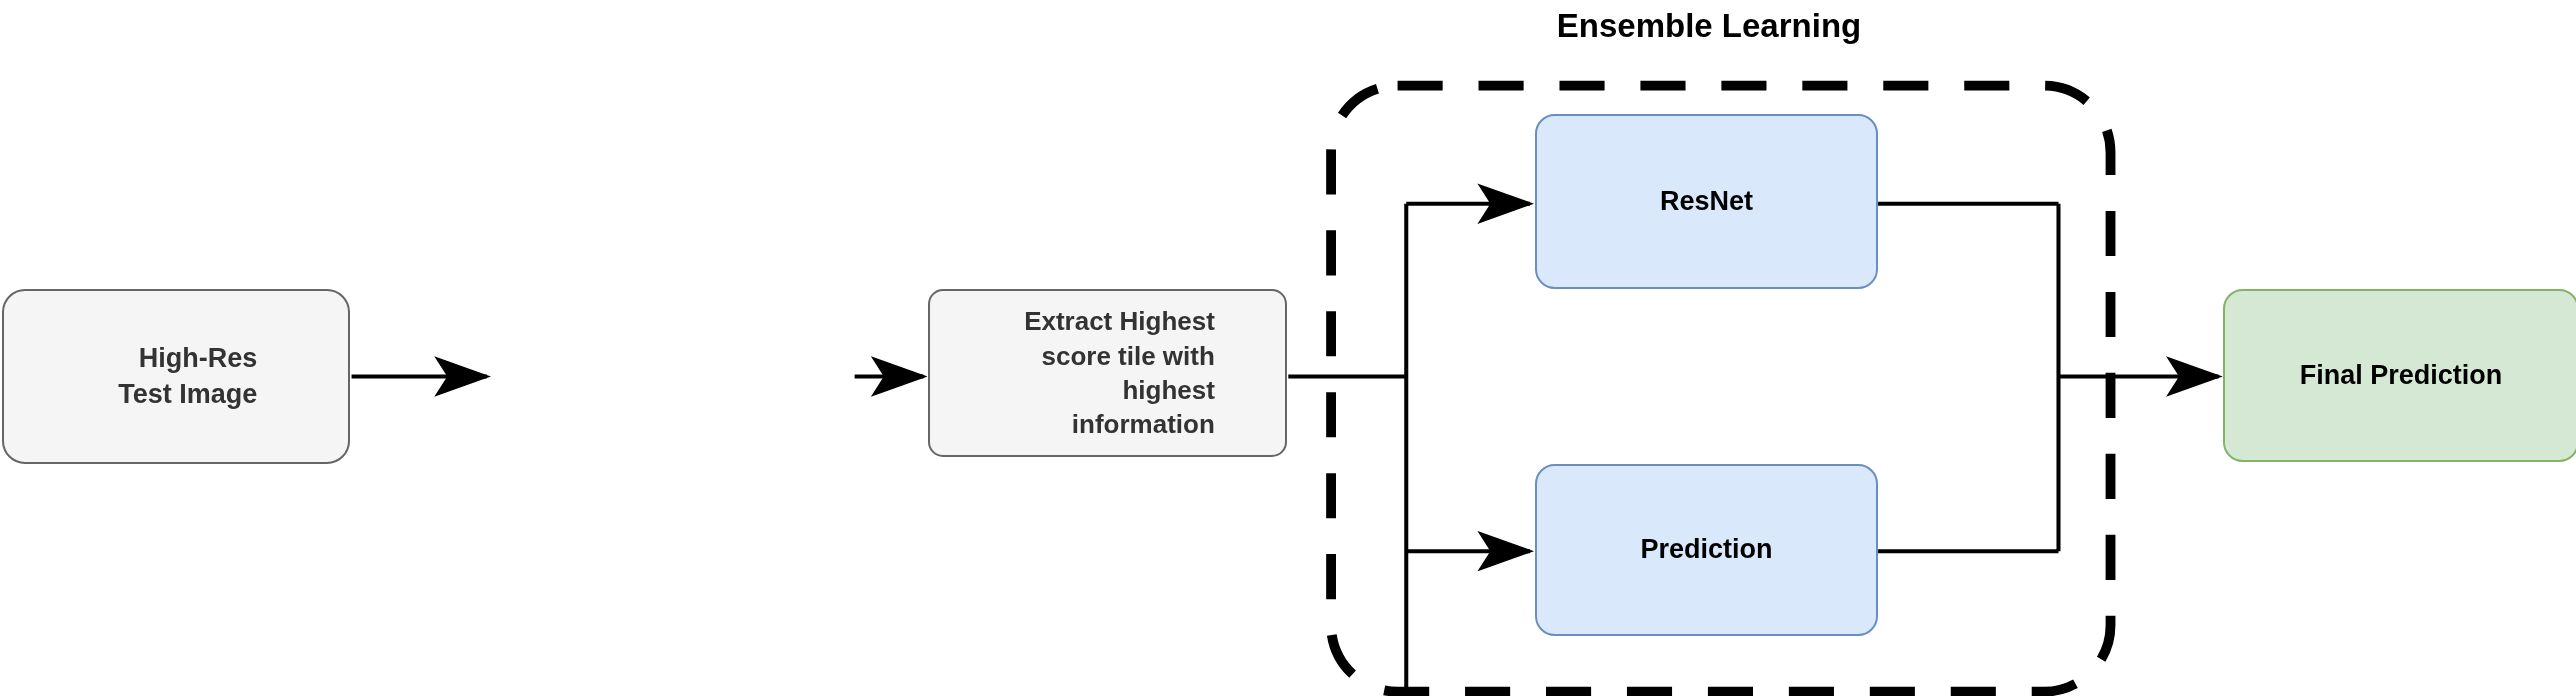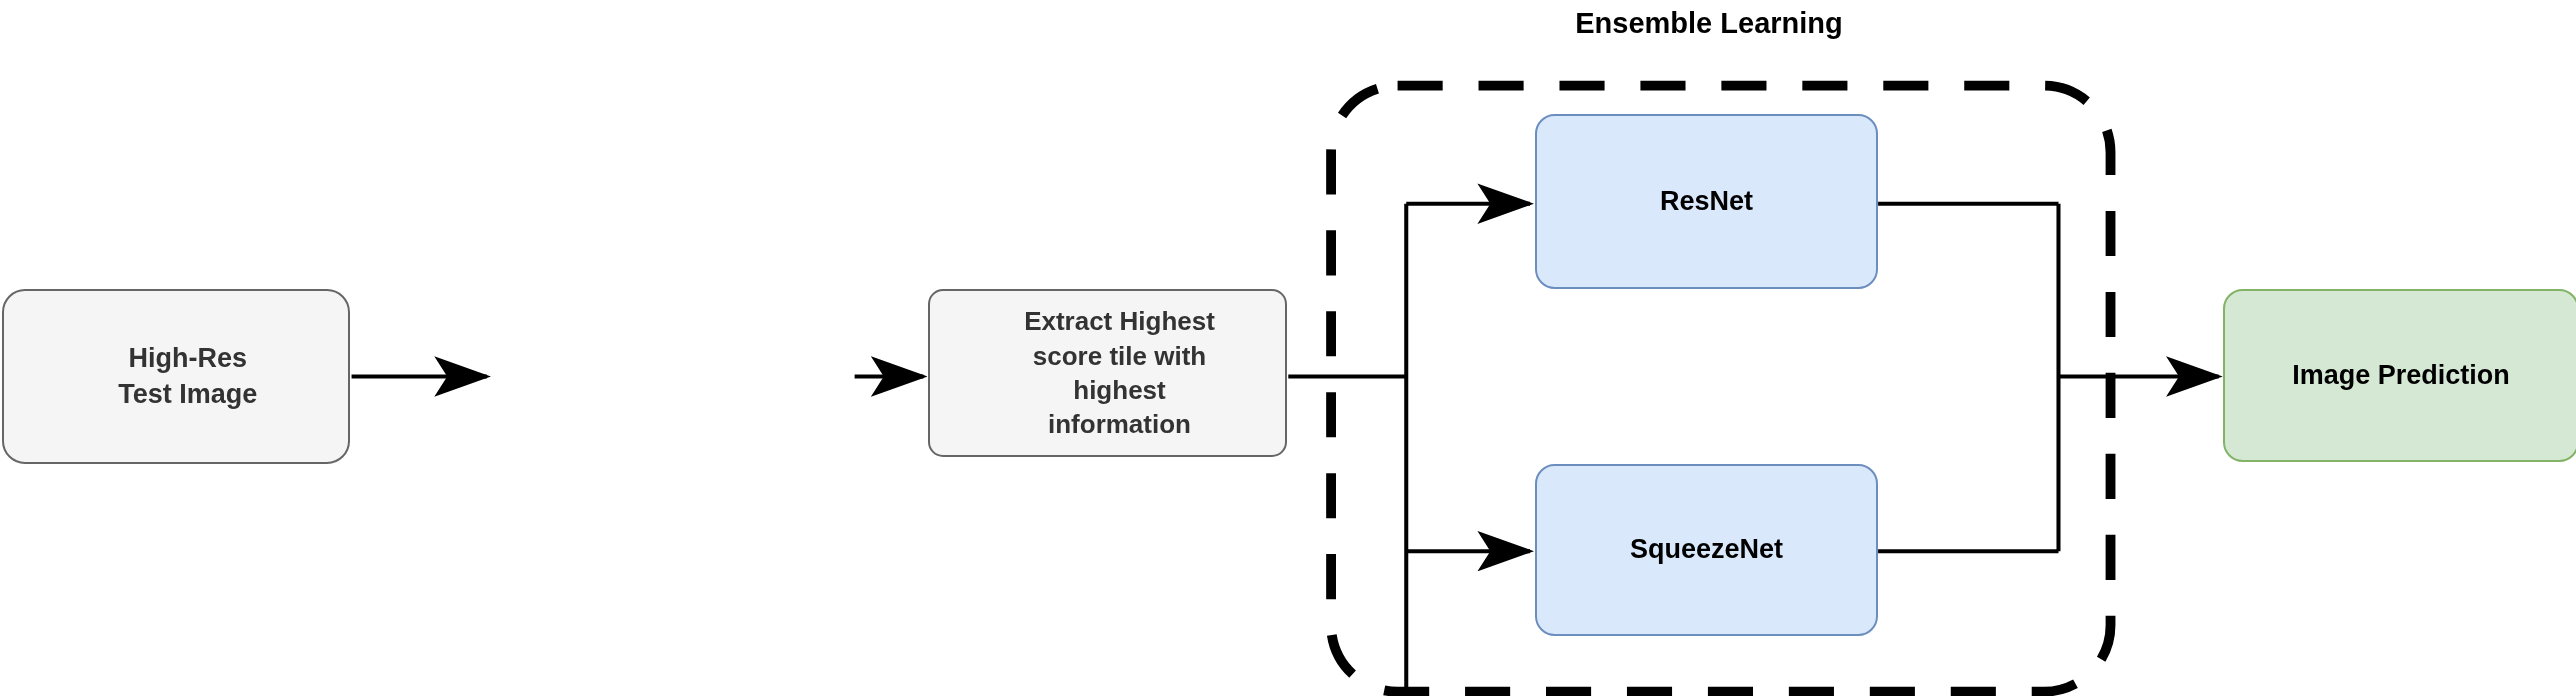--- a/index.html
+++ b/index.html
@@ -23,21 +23,21 @@
     width: 2576px;
     height: 697px;
     pointer-events: none;
   }
   .node {
     position: absolute;
     box-sizing: border-box;
     display: flex;
     align-items: center;
     justify-content: center;
-    text-align: center;
+    text-align: right;
     border-radius: 19.7px;
     font-weight: bold;
     line-height: 1.32;
     z-index: 3;
   }
   .node-gray {
     background: #f5f5f5;
     border: 2.9px solid #666666;
     color: #333333;
     padding-left: 24px;
@@ -64,21 +64,21 @@
   #node-resnet     { left: 1535px; top: 114px;  width: 343px; height: 175px; font-size: 27px; }
   #node-squeezenet { left: 1535px; top: 464px;  width: 343px; height: 172px; font-size: 27px; }
   #node-final      { left: 2223px; top: 289px;  width: 356px; height: 173px; font-size: 27px; }
 
   #ensemble-title {
     position: absolute;
     left: 1521px;
     top: 7px;
     width: 376px;
     text-align: center;
-    font-size: 29px;
+    font-size: 33px;
     font-weight: bold;
     color: #000000;
     z-index: 3;
     font-family: "Liberation Sans", sans-serif;
   }
   .node-text { display: block; white-space: pre-line; }
 </style>
 </head>
 <body>
 
@@ -127,21 +127,21 @@
 score tile with
 highest
 information</span>
   </div>
 
   <div id="node-resnet" class="node node-blue">
     <span class="node-text">ResNet</span>
   </div>
 
   <div id="node-squeezenet" class="node node-blue">
-    <span class="node-text">SqueezeNet</span>
+    <span class="node-text">Prediction</span>
   </div>
 
   <div id="node-final" class="node node-green">
-    <span class="node-text">Image Prediction</span>
+    <span class="node-text">Final Prediction</span>
   </div>
 
 </div>
 
 
 </body></html>

